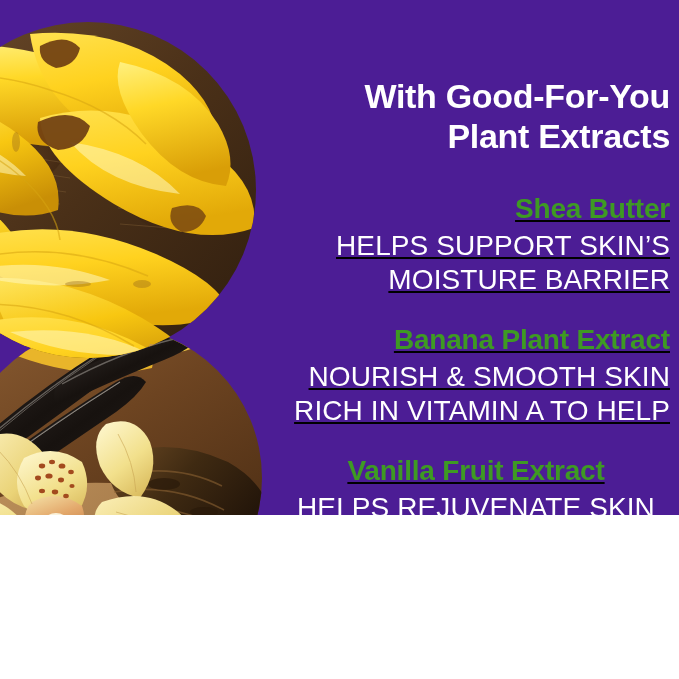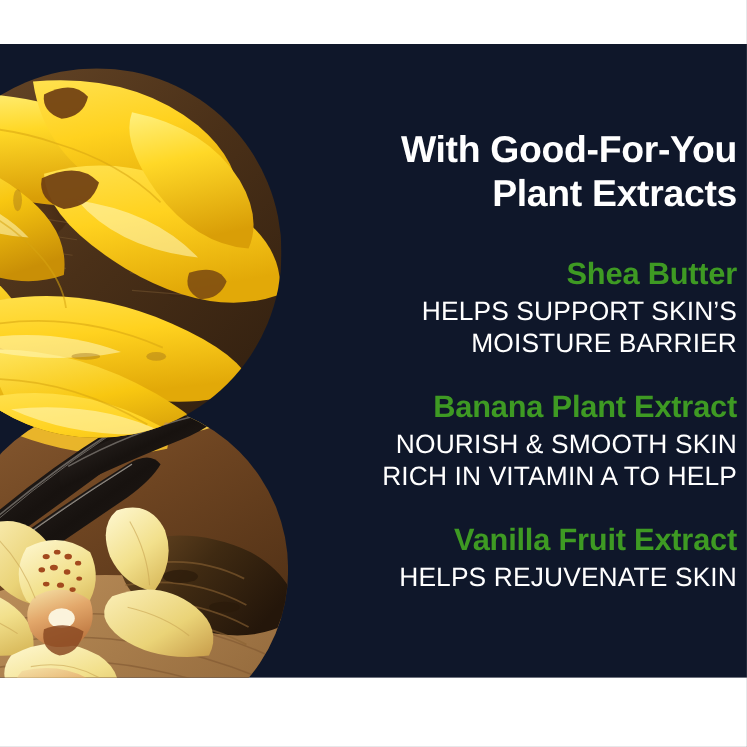--- a/index.html
+++ b/index.html
@@ -8,24 +8,23 @@
   }
   body {
     width: 679px;
     height: 679px;
     font-family: "Liberation Sans", sans-serif;
     overflow: hidden;
   }
   #infographic {
     position: relative;
     width: 679px;
-    height: 576px;
-    background: #0f172a;
+    height: 515px;
+    background: #4c1d95;
     overflow: hidden;
-    margin-top: 40px;
   }
 
   
   .media-column {
     position: absolute;
     left: 0;
     top: 0;
     width: 280px;
     height: 679px;
   }
@@ -79,37 +78,38 @@
     font-weight: bold;
     line-height: 1.18;
     letter-spacing: -0.3px;
   }
   #headline .line {
     display: block;
   }
 
   .extract-block {
     margin: 0;
+    text-decoration: underline;
   }
   #extract-0 { padding-top: 36px; }
   #extract-1 { padding-top: 26px; }
-  #extract-2 { padding-top: 26px; }
+  #extract-2 { padding-top: 26px; text-align: center; }
 
   .extract-name {
     display: block;
     color: #3E9A23;
     font-size: 28px;
     font-weight: bold;
     line-height: 1.2;
     letter-spacing: -0.2px;
   }
   .extract-desc {
     display: block;
     color: #FFFFFF;
-    font-size: 24px;
+    font-size: 28px;
     font-weight: normal;
     line-height: 1.22;
     letter-spacing: 0.1px;
     padding-top: 3px;
   }
   .extract-desc .line {
     display: block;
   }
 </style>
 </head>

